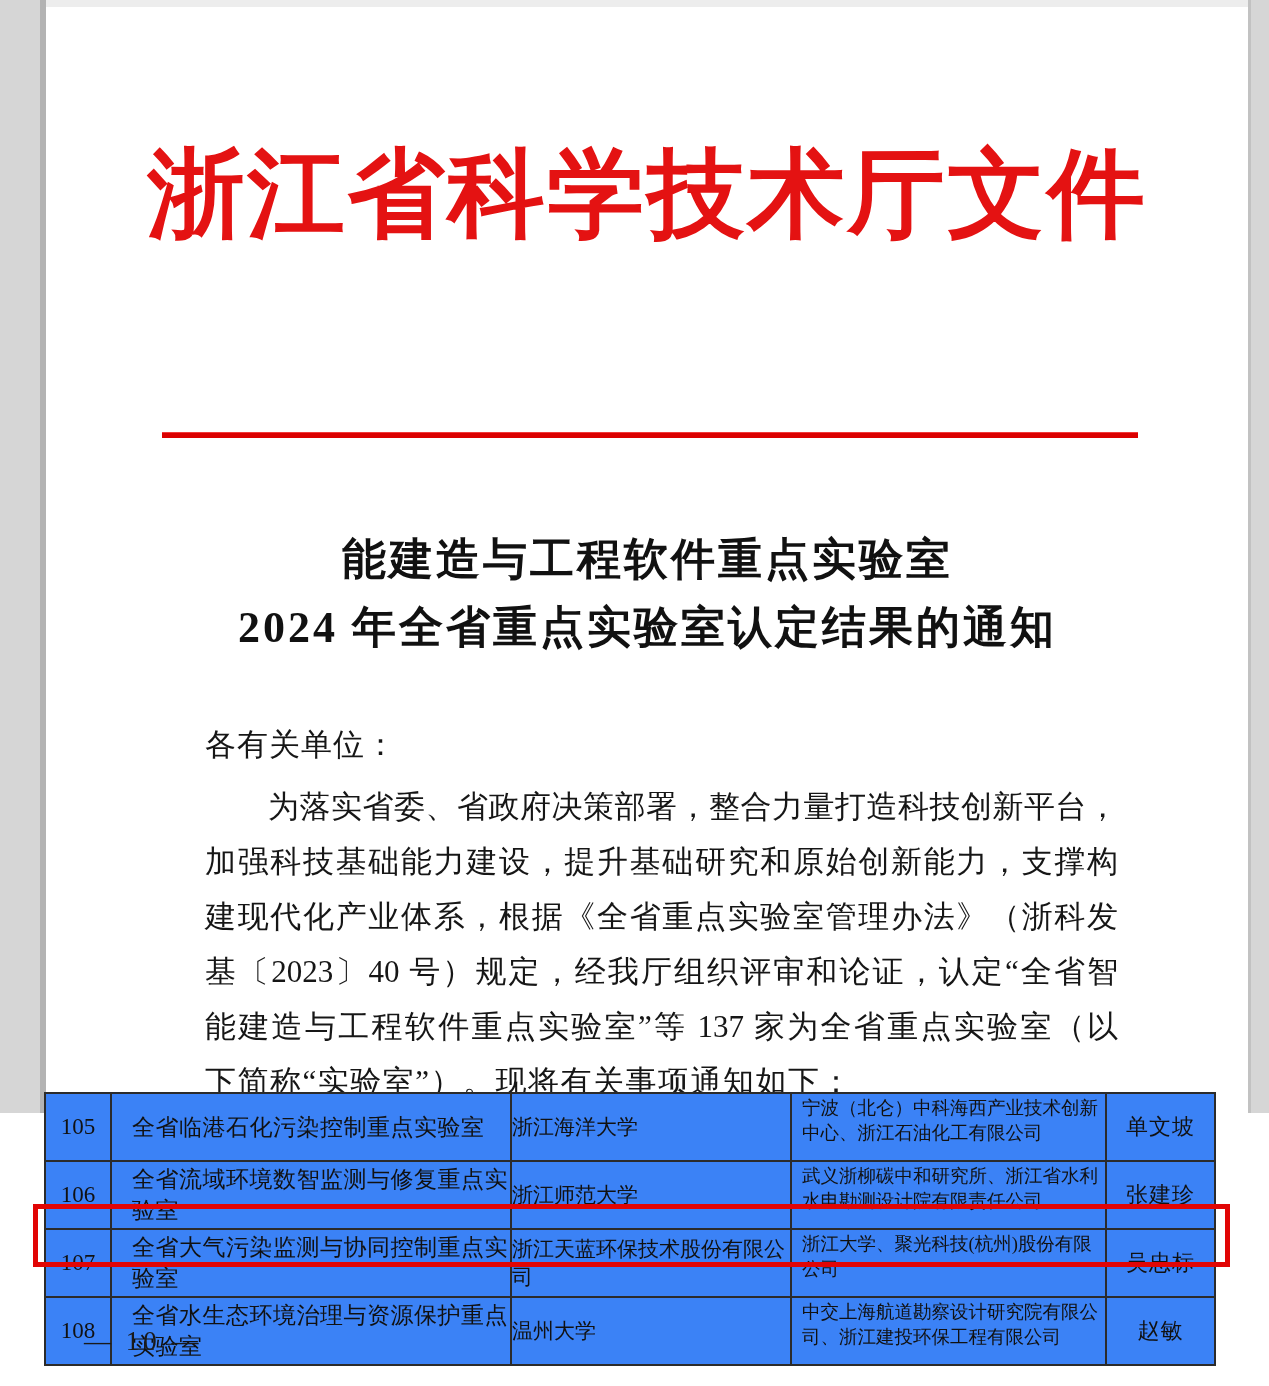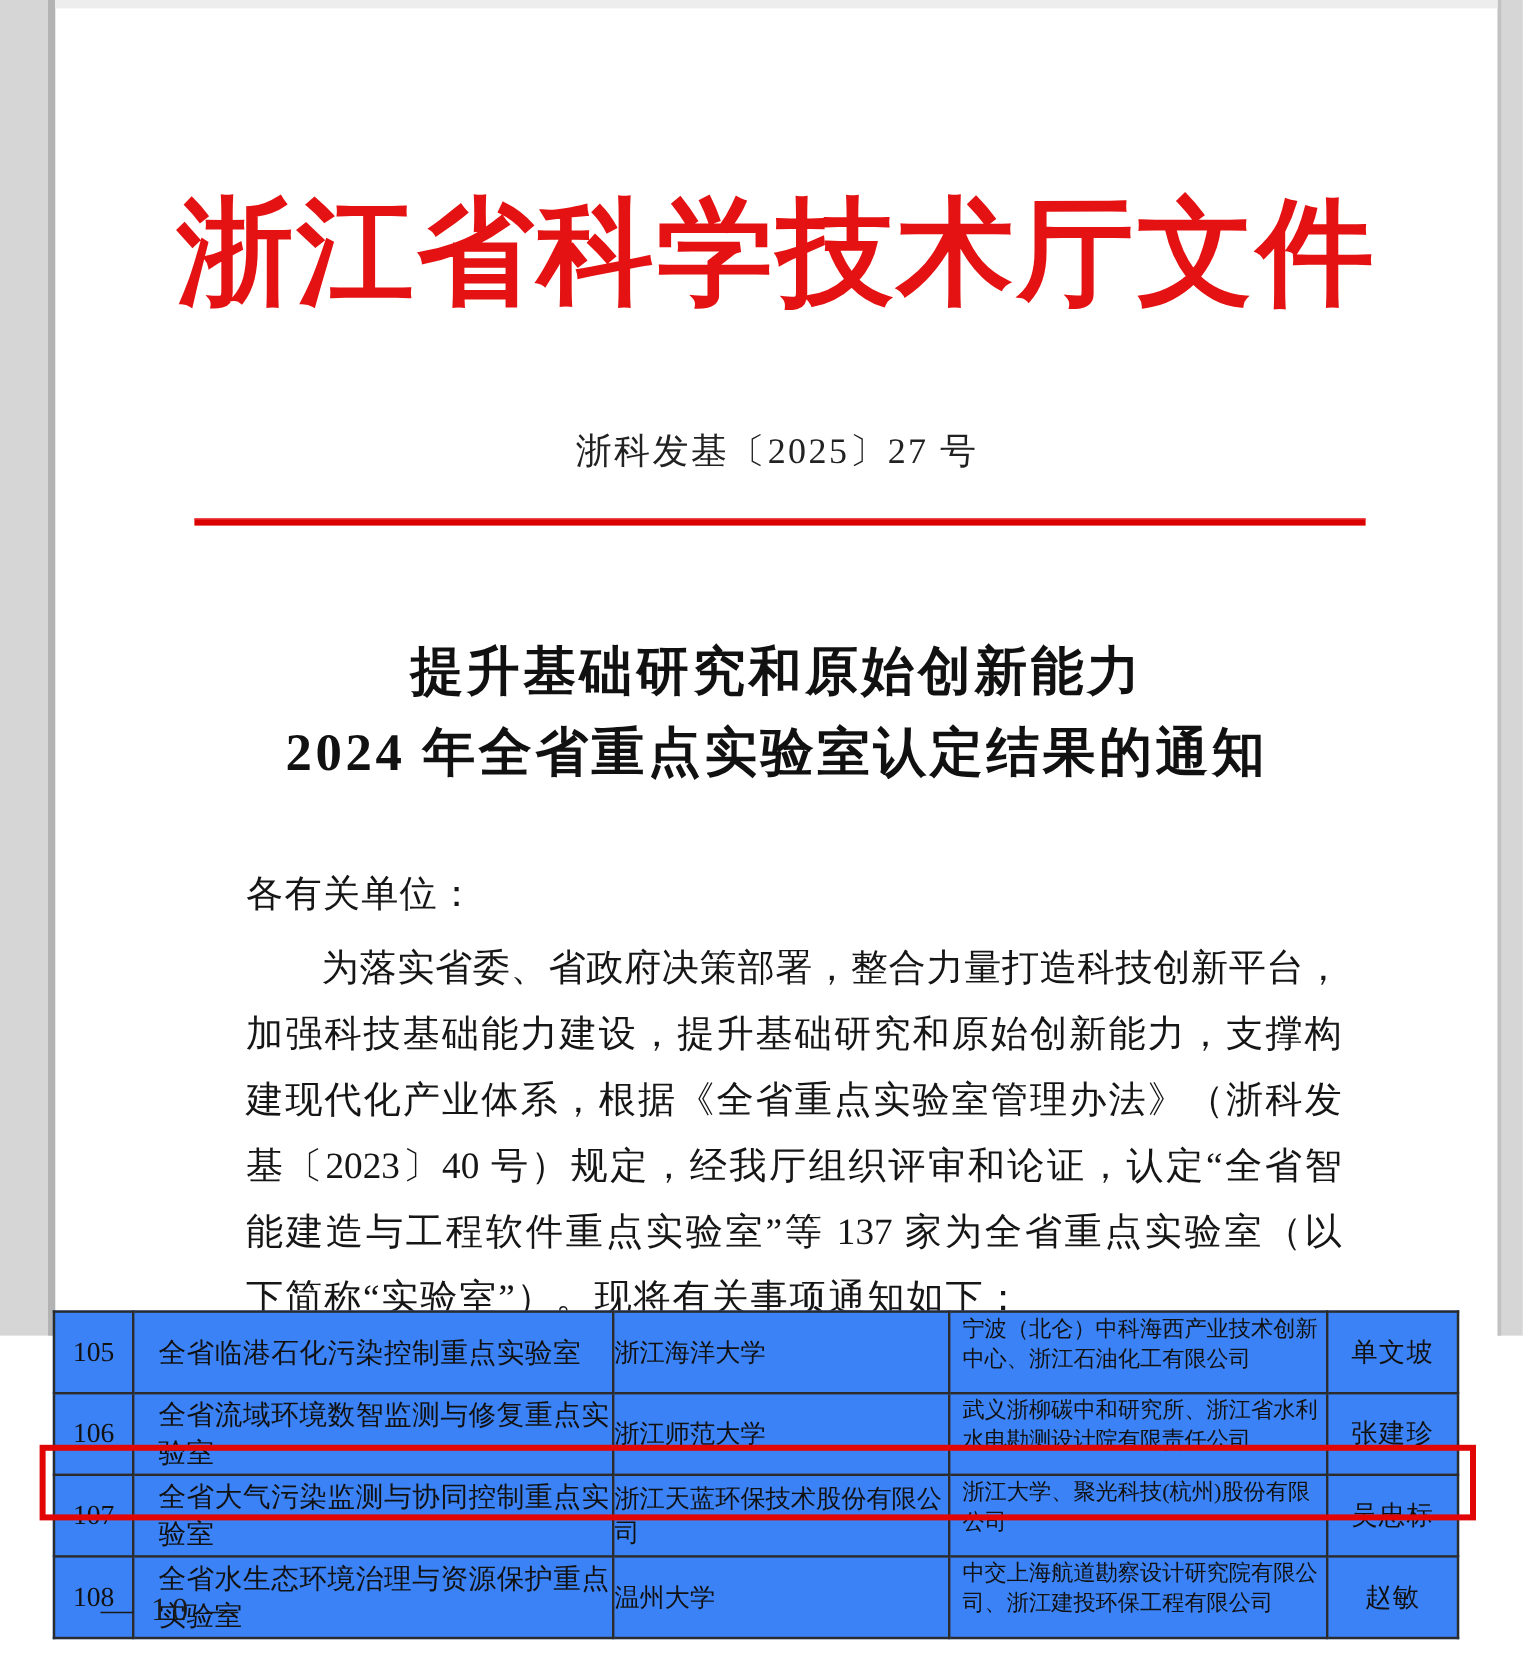--- a/index.html
+++ b/index.html
@@ -24,21 +24,21 @@
     position: absolute; right: 0; top: 0; width: 21px; height: 1113px;
     background: var(--margin-gray, #d6d6d6);
     border-left: 3px solid #c2c2c2;
   }
   .top-edge {
     position: absolute; left: 46px; top: 0; width: 1202px; height: 7px;
     background: #ededed;
   }
 
   .header-title {
-    position: absolute; left: 46px; top: 146px; width: 1203px;
+    position: absolute; left: 46px; top: 130px; width: 1203px;
     text-align: center;
     font-size: 97px; font-weight: 900; letter-spacing: 3px;
     color: var(--header-red, #e41212);
     white-space: nowrap;
   }
   .doc-number {
     position: absolute; left: 46px; top: 356px; width: 1203px;
     text-align: center;
     font-size: 30px; letter-spacing: 2px;
     color: #222;
@@ -109,25 +109,24 @@
 <body>
 
 <div class="canvas">
 
   <div class="margin-left"></div>
   <div class="margin-right"></div>
   <div class="top-edge"></div>
 
   <h1 class="header-title">浙江省科学技术厅文件</h1>
 
-  <div class="doc-number">浙科发基〔2025〕27 号</div>
 
   <div class="red-rule"></div>
 
-  <div class="notice-title nt1">提升基础研究和原始创新能力</div>
+  <div class="notice-title nt1">能建造与工程软件重点实验室</div>
   <div class="notice-title nt2">2024 年全省重点实验室认定结果的通知</div>
 
   <div class="salutation">各有关单位：</div>
 
   <div class="body-line indent l0">为落实省委、省政府决策部署，整合力量打造科技创新平台，</div>
   <div class="body-line l1">加强科技基础能力建设，提升基础研究和原始创新能力，支撑构</div>
   <div class="body-line l2">建现代化产业体系，根据《全省重点实验室管理办法》（浙科发</div>
   <div class="body-line l3">基〔2023〕40 号）规定，经我厅组织评审和论证，认定“全省智</div>
   <div class="body-line l4">能建造与工程软件重点实验室”等 137 家为全省重点实验室（以</div>
   <div class="body-line last l5">下简称“实验室”）。现将有关事项通知如下：</div>

